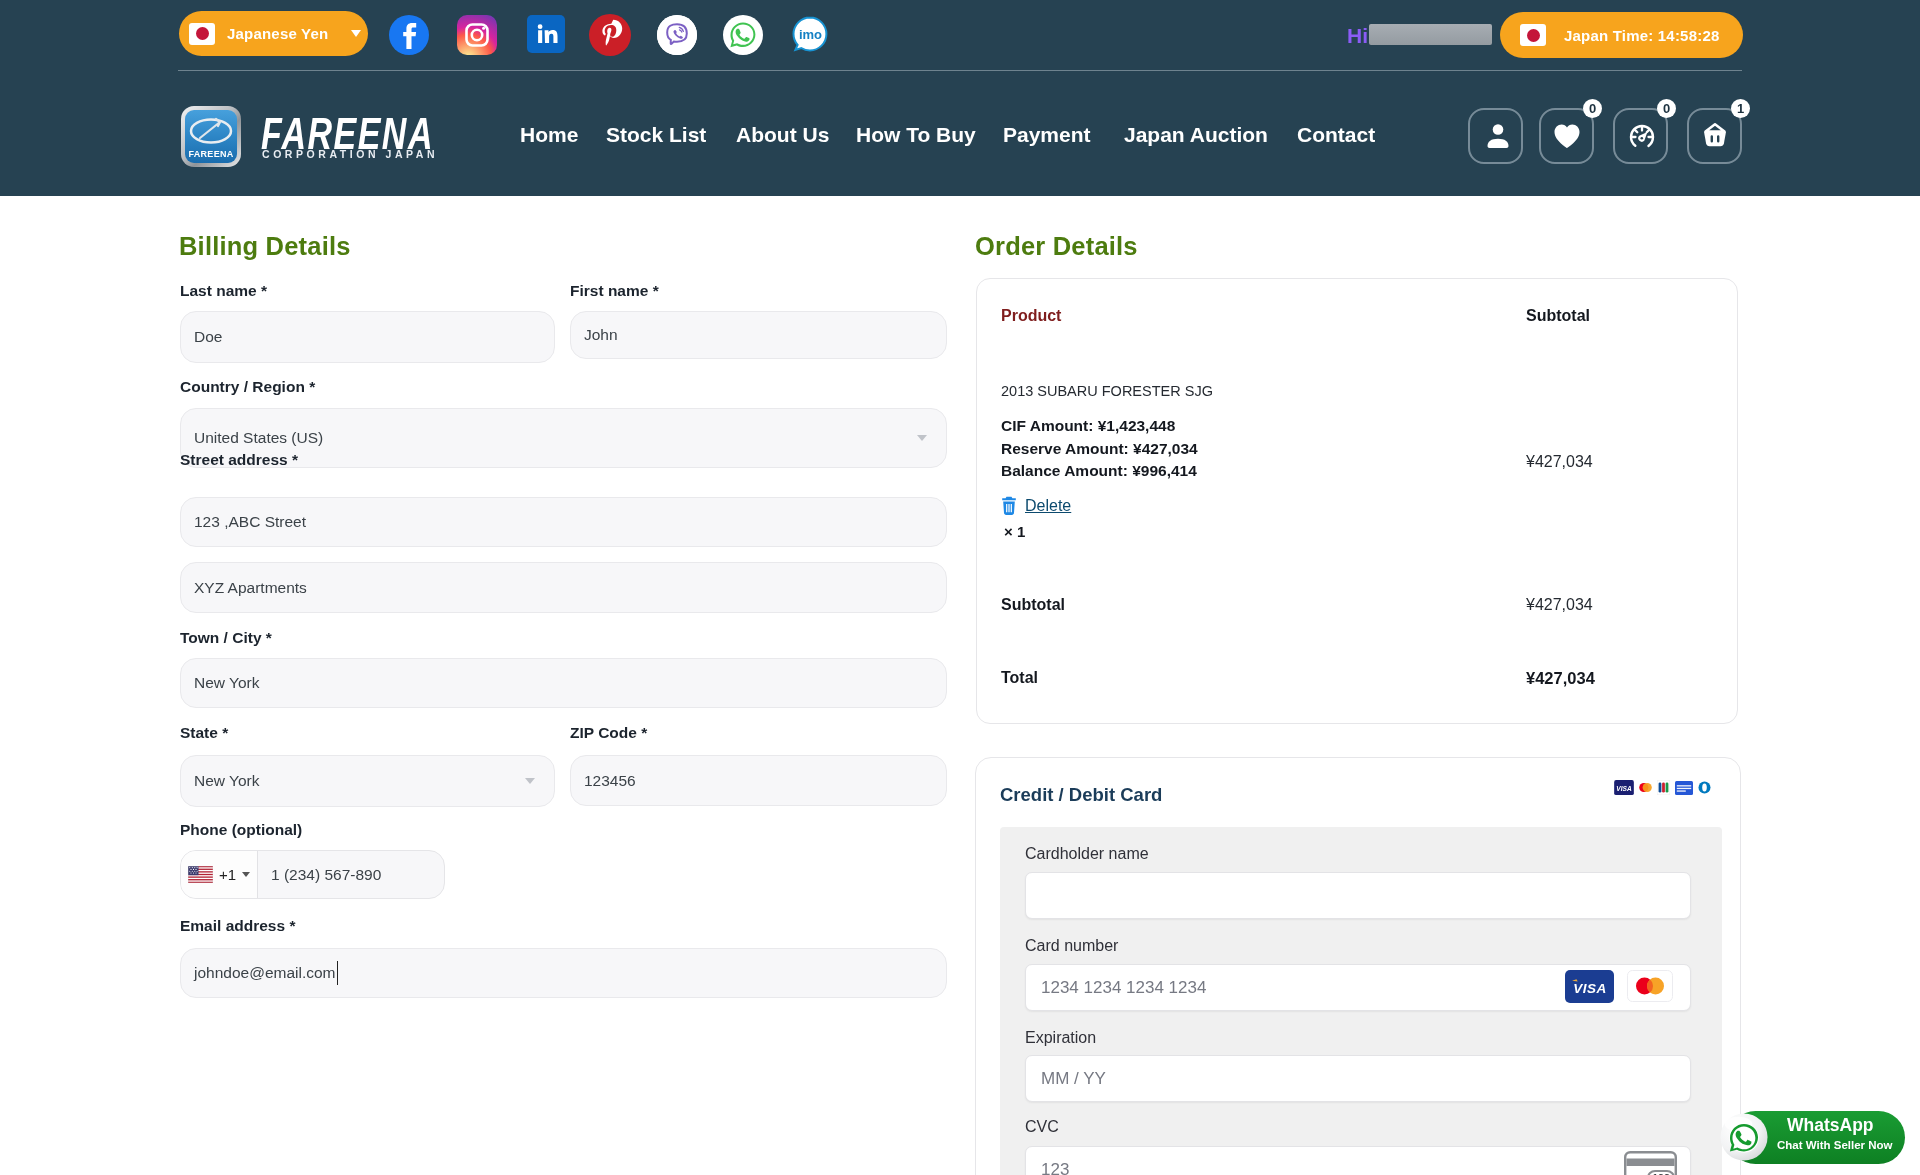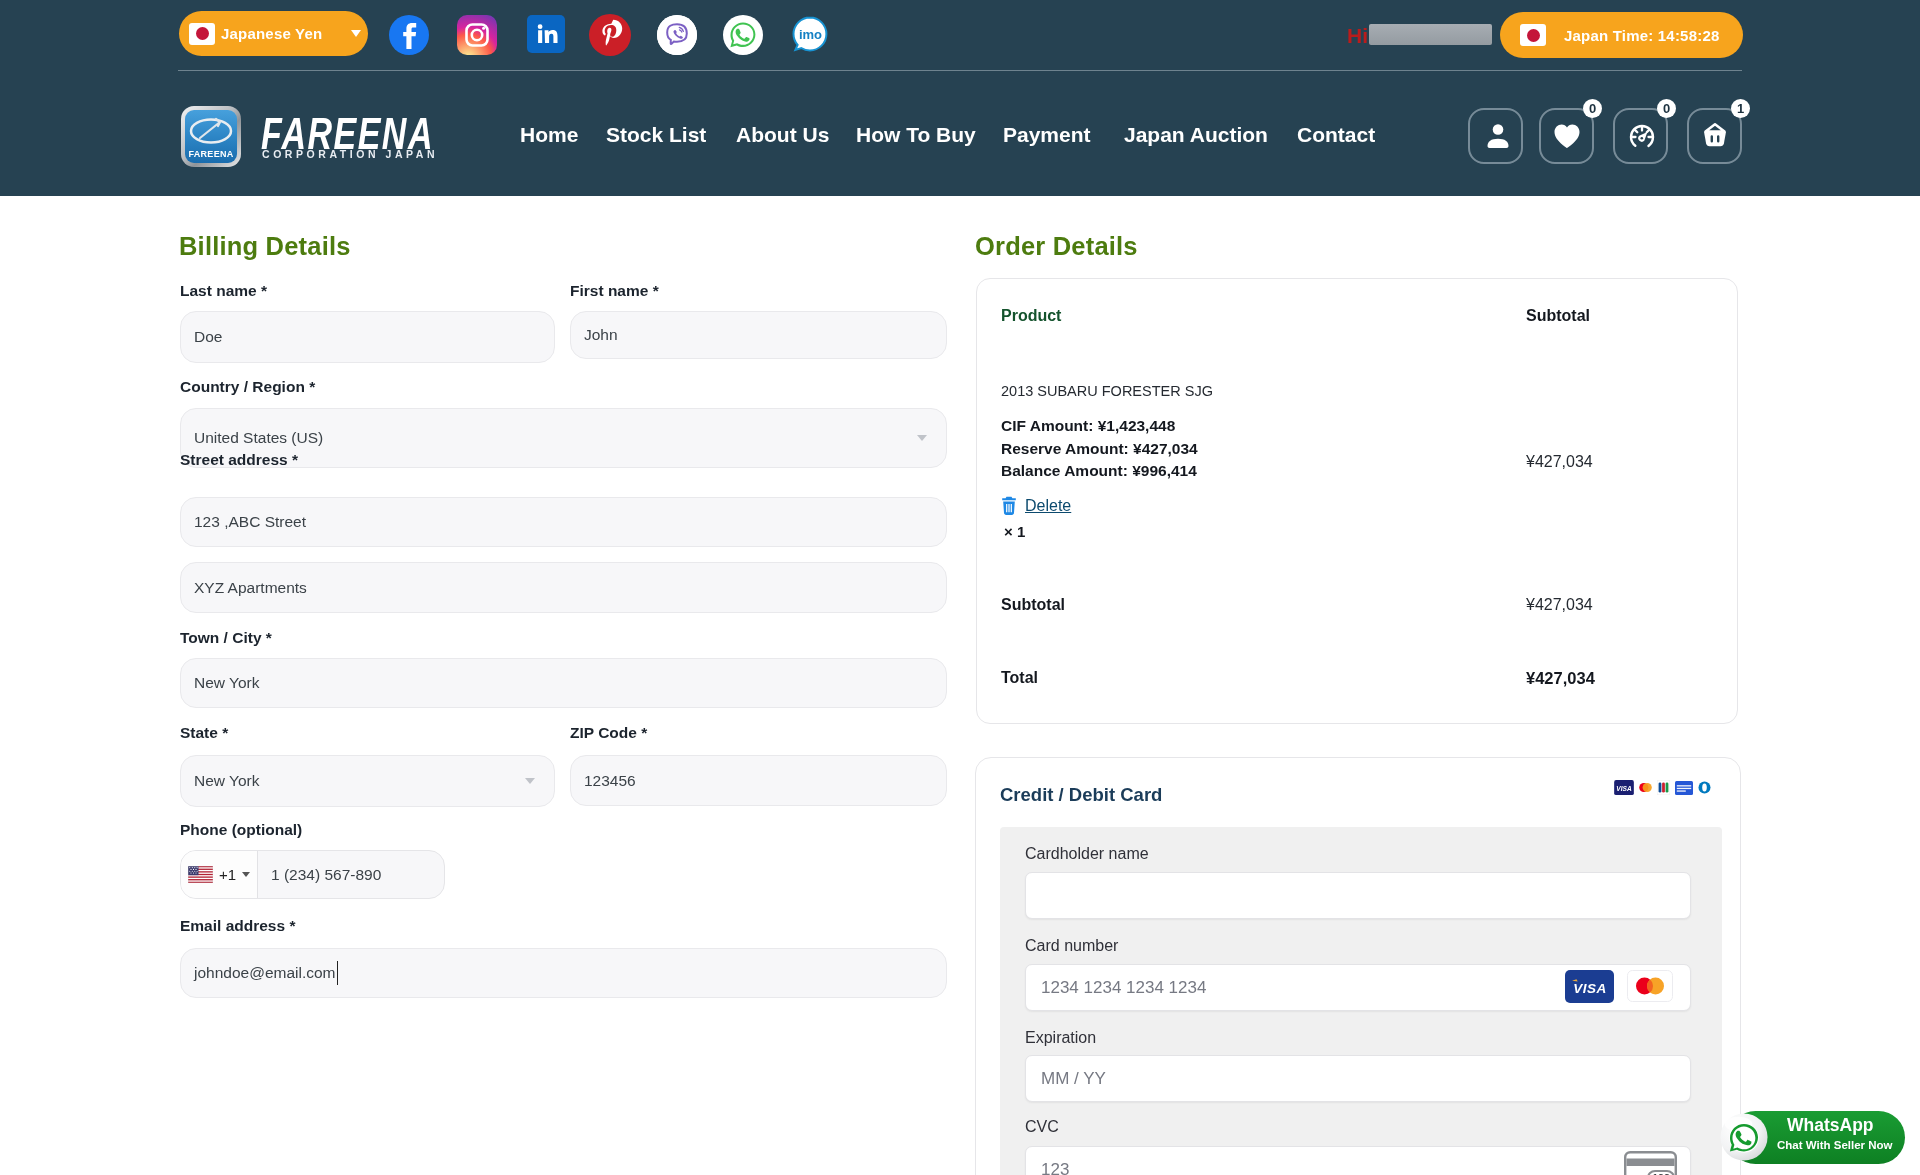--- a/index.html
+++ b/index.html
@@ -43,21 +43,21 @@
 </style>
 </head>
 <body>
 <div id="page">
 
   <div id="hdr"></div>
   <div id="hdr-divider"></div>
 
   <div class="pill" style="left:179px; top:11px; width:189px; height:45px; padding-left:10px;">
     <span class="jflag"></span>
-    <span class="t" style="margin-left:6px;">Japanese Yen</span>
+    <span class="t" style="margin-left:12px;">Japanese Yen</span>
     <span style="position:absolute; right:7px; top:19px; border-left:5.5px solid transparent; border-right:5.5px solid transparent; border-top:7px solid #fff;"></span>
   </div>
 
   <div class="soc" style="left:389px; background:#1877F2;">
     <svg width="40" height="40" viewBox="0 0 40 40">
         <path fill="#fff" d="M27.2 12.6h-3.1c-1.1 0-1.6.5-1.6 1.7v2.6h4.6l-.5 4.4h-4.1V34h-5.1V21.3h-3.2v-4.4h3.2v-3.2c0-3.6 2-5.7 5.6-5.7h4.2v4.6z"></path>
       </svg>
   </div>
   <div class="soc" style="left:457px; border-radius:10px; background:radial-gradient(circle at 28% 107%, #fdf497 0%, #fd5949 45%, #d6249f 60%, #8134af 90%, #515bd4 100%);">
     <svg width="40" height="40" viewBox="0 0 40 40" fill="none" stroke="#fff" stroke-width="2.6">
@@ -94,21 +94,21 @@
         <path fill="#40C351" d="M16.2 14.3c-.3-.6-.6-.6-.8-.6h-.7c-.2 0-.6.1-.9.4-.3.4-1.2 1.2-1.2 2.9s1.2 3.3 1.4 3.6c.2.2 2.4 3.8 5.9 5.2 2.9 1.1 3.5.9 4.1.9.6-.1 2-.8 2.3-1.6.3-.8.3-1.5.2-1.6-.1-.1-.3-.2-.6-.4s-2-1-2.3-1.1c-.3-.1-.5-.2-.8.2-.2.3-.9 1.1-1.1 1.4-.2.2-.4.3-.7.1-.3-.2-1.3-.5-2.6-1.6-1-.9-1.6-1.9-1.8-2.2-.2-.3 0-.5.1-.6l.6-.7c.2-.2.2-.4.3-.6.1-.2.1-.4 0-.6-.1-.3-.9-2.1-1.4-3.1z"></path>
       </svg>
   </div>
   <div class="soc" style="left:792px; top:16px; width:36px; height:36px;">
     <svg width="36" height="36" viewBox="0 0 36 36">
         <path fill="#fff" stroke="#1793D3" stroke-width="2" d="M18 1.5C8.9 1.5 1.5 8.9 1.5 18c0 4.2 1.6 8 4.1 10.9l-2.2 5 5.9-1.9c2.5 1.6 5.4 2.5 8.6 2.5 9.1 0 16.5-7.4 16.5-16.5S27.1 1.5 18 1.5z"></path>
         <text x="18.5" y="23" font-family="Liberation Sans, sans-serif" font-size="13" font-weight="bold" fill="#1580C4" text-anchor="middle">imo</text>
       </svg>
   </div>
 
-  <div class="abs" style="left:1347px; top:24px; color:#b91c1c; font-size:21px; font-weight:bold;">Hi</div>
+  <div class="abs" style="left:1347px; top:24px; color:#8b5cf6; font-size:21px; font-weight:bold;">Hi</div>
   <div class="abs" style="left:1369px; top:24px; width:123px; height:21px; background:linear-gradient(#a7adb3,#949ba1); border-radius:2px;"></div>
 
   <div class="pill" style="left:1500px; top:12px; width:243px; height:46px; padding-left:20px;">
     <span class="jflag"></span>
     <span class="t" style="margin-left:18px;">Japan Time: 14:58:28</span>
   </div>
 
   <div id="logo" class="abs" style="left:180px; top:105px; width:62px; height:63px;">
     <svg width="62" height="63" viewBox="0 0 62 63">
       <defs>
@@ -242,21 +242,21 @@
     </div>
     <div style="font-size:15.5px; color:#3b4248; padding-left:13px;">1 (234) 567-890</div>
   </div>
 
   <div class="lbl" style="left:180px; top:918px;">Email address *</div>
   <div class="inp" style="left:180px; top:948px; width:767px; height:50px;">johndoe@email.com<span style="display:inline-block;width:1.5px;height:24px;background:#222;margin-left:1px;"></span></div>
 
   <h1 class="sec" style="left:975px; top:234px;">Order Details</h1>
   <div class="card" style="left:976px; top:278px; width:762px; height:446px;"></div>
 
-  <div class="abs b" style="left:1001px; top:308px; font-size:16px; line-height:1; color:#14532d;">Product</div>
+  <div class="abs b" style="left:1001px; top:308px; font-size:16px; line-height:1; color:#7f1d1d;">Product</div>
   <div class="abs b" style="left:1526px; top:308px; font-size:16px; line-height:1; color:#14181f;">Subtotal</div>
 
   <div class="abs" style="left:1001px; top:384px; font-size:14.5px; line-height:1; color:#252a31;">2013 SUBARU FORESTER SJG</div>
   <div class="abs b" style="left:1001px; top:418px; font-size:15.5px; line-height:1; color:#14181f;">CIF Amount: ¥1,423,448</div>
   <div class="abs b" style="left:1001px; top:441px; font-size:15.5px; line-height:1; color:#14181f;">Reserve Amount: ¥427,034</div>
   <div class="abs b" style="left:1001px; top:463px; font-size:15.5px; line-height:1; color:#14181f;">Balance Amount: ¥996,414</div>
   <div class="abs" style="left:1526px; top:454px; font-size:16px; line-height:1; color:#252a31;">¥427,034</div>
 
   <div class="abs" id="delete" style="left:1001px; top:496px; color:#0c4a6e; font-size:16px; line-height:1.2; display:flex; align-items:center; gap:8px;text-decoration:underline;"><span id="trash">
         <svg width="16" height="19" viewBox="0 0 16 19" style="display:block;">

